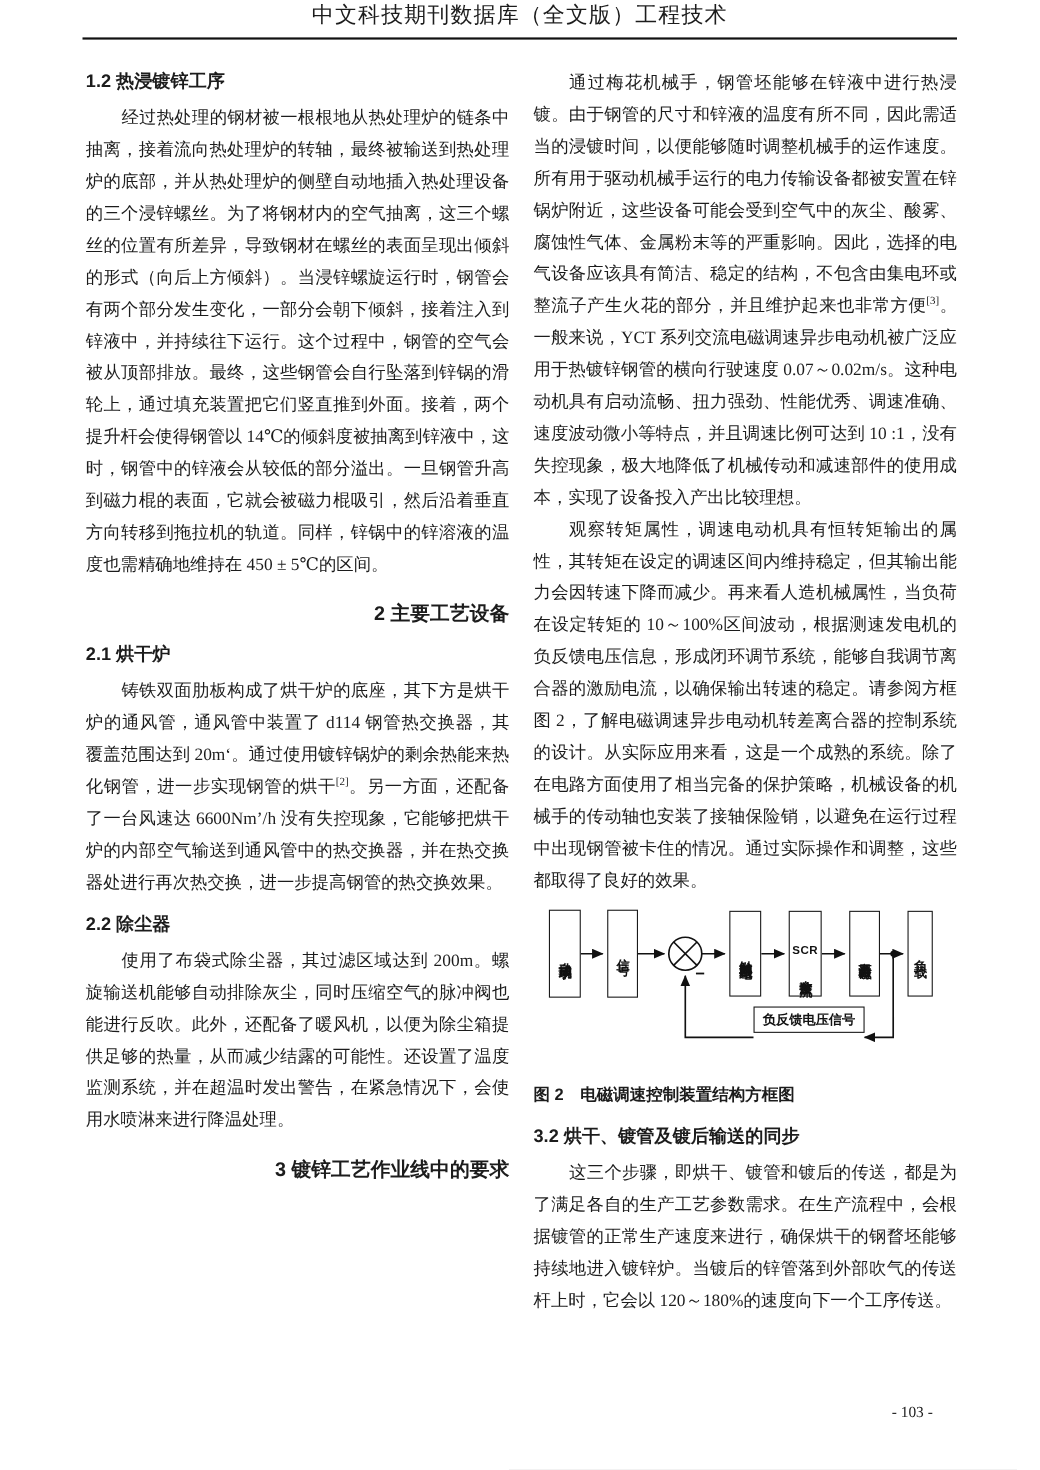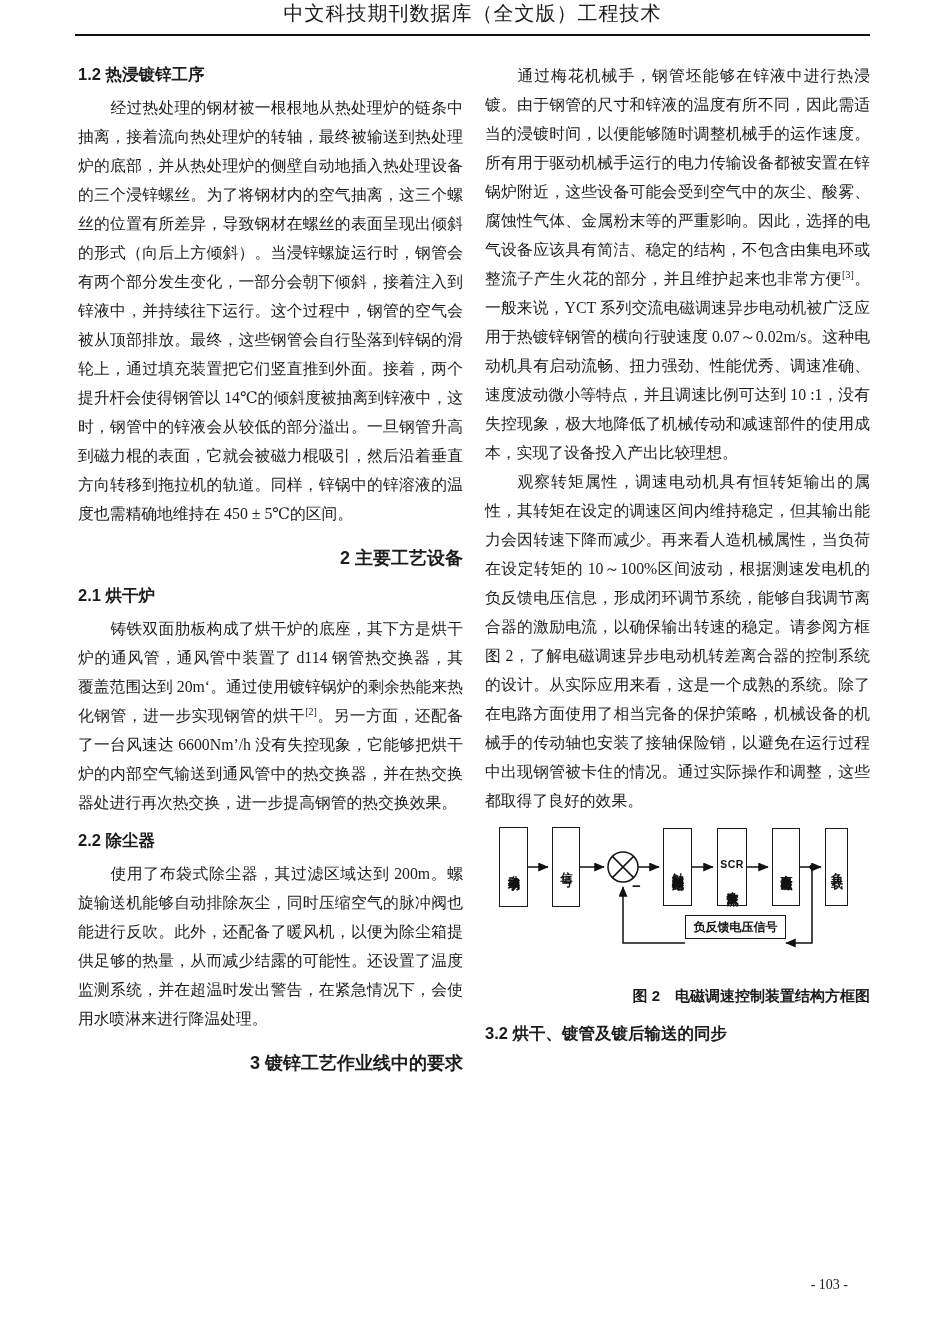--- a/index.html
+++ b/index.html
@@ -87,21 +87,21 @@
   .scr-top { font-size:10.5px; letter-spacing:0.5px; }
   .minus-sign {
     position:absolute;
     font-size:15px;
     font-weight:bold;
     color:#111;
     font-family:"Liberation Sans",sans-serif;
   }
   .fig-caption {
     margin-top:10px;
-    text-align:right;
+    text-align:left;
     font-family:"Liberation Sans","DejaVu Sans",sans-serif;
     font-weight:bold;
     font-size:15px;
   }
   .footer {
     position:absolute;
     top:1277px;
     right:97px;
     font-size:14px;
     font-family:"Liberation Serif",serif;
@@ -184,20 +184,21 @@
           </div>
           <div class="dbox" style="left:200px; top:94px; width:101px; height:24px;">
             <span>负反馈电压信号</span>
           </div>
           <span class="minus-sign" style="left:147px; top:50px;">−</span>
         </div>
         <div class="fig-caption">图 2　电磁调速控制装置结构方框图</div>
       </div>
 
       <div class="h-sub">3.2 烘干、镀管及镀后输送的同步</div>
+      <p class="para">这三个步骤，即烘干、镀管和镀后的传送，都是为了满足各自的生产工艺参数需求。在生产流程中，会根据镀管的正常生产速度来进行，确保烘干的钢瞀坯能够持续地进入镀锌炉。当镀后的锌管落到外部吹气的传送杆上时，它会以 120～180%的速度向下一个工序传送。</p>
     </div>
   </div>
 
   <div class="footer">
     <span>- 103 -</span>
   </div>
 
 </div>
 
 </body></html>

